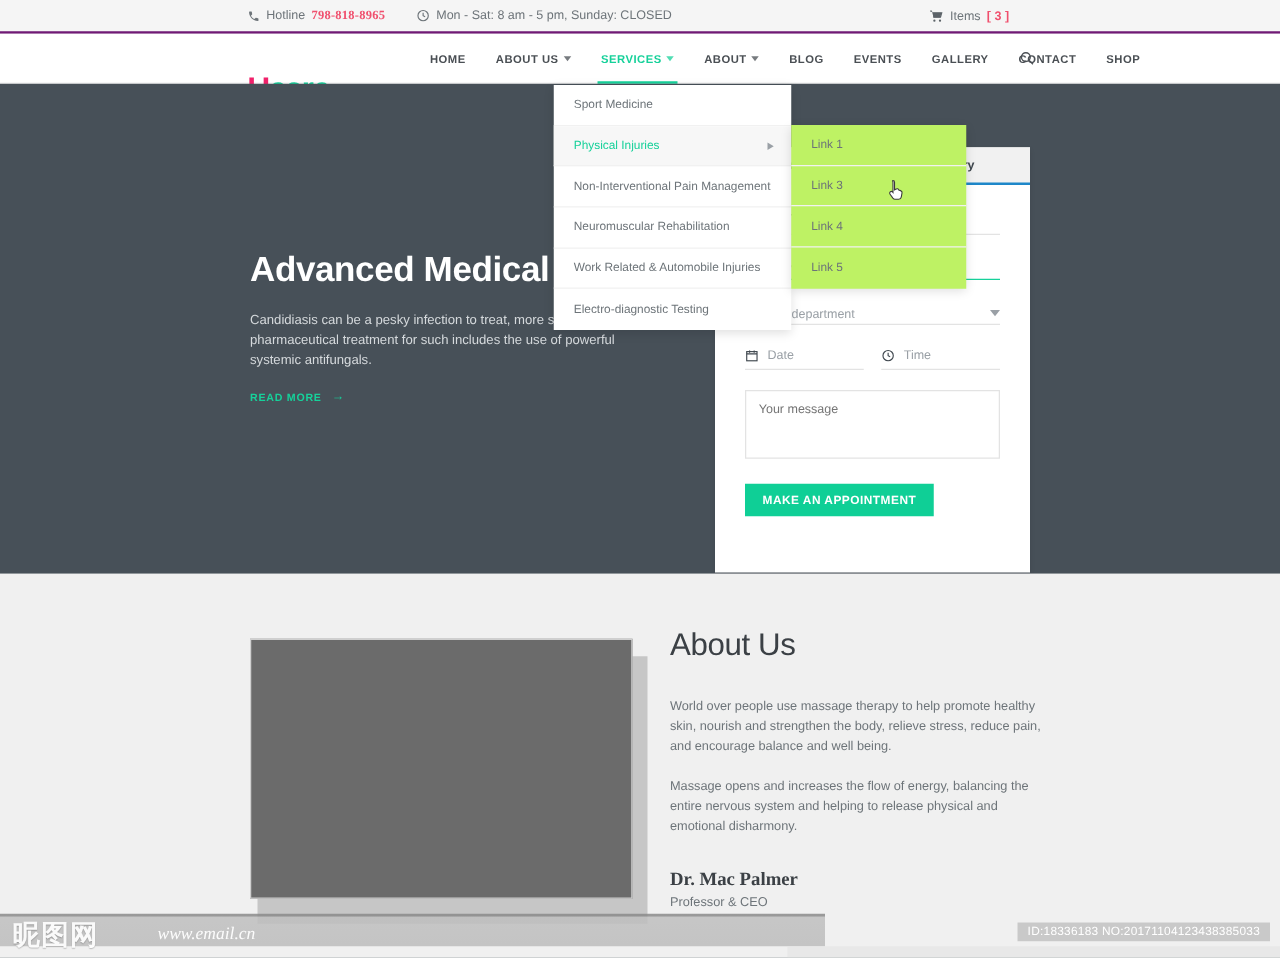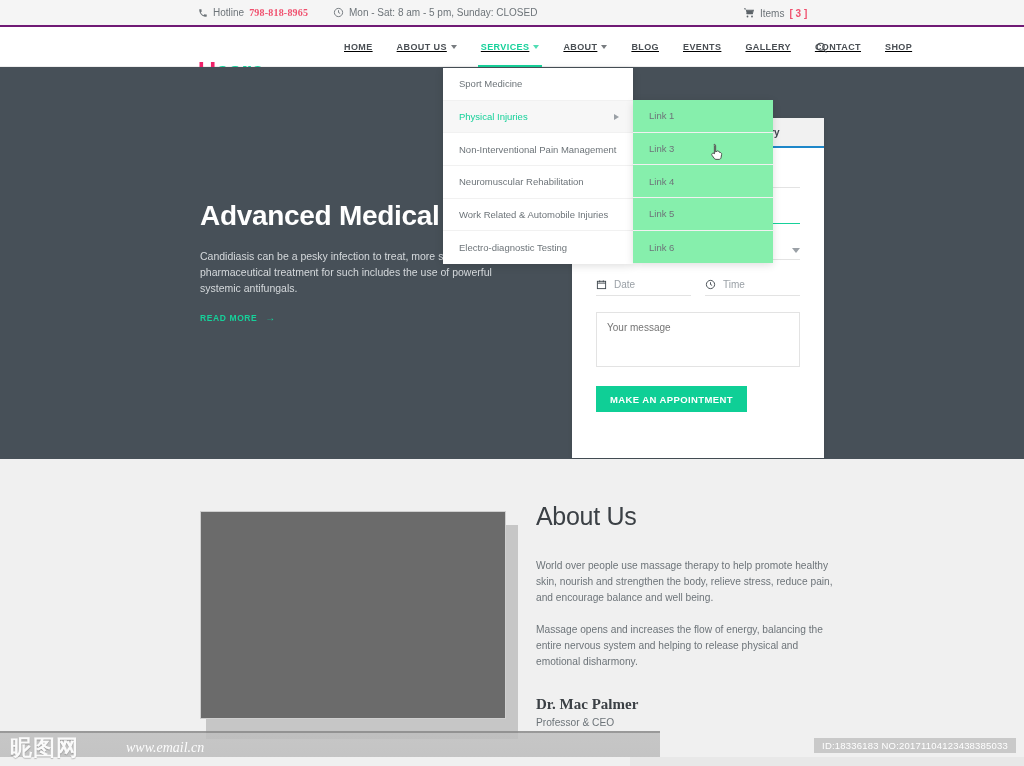--- a/index.html
+++ b/index.html
@@ -32,21 +32,21 @@
     position: absolute; left: 0; top: 27px; width: 1024px; height: 40px;
     background: #ffffff; border-bottom: 1px solid #eeeeee;
   }
   .header-inner { position: relative; width: 640px; margin: 0 auto; height: 40px; }
   .logo {
     position: absolute; left: 6px; top: 5px;
     font-size: 25px; font-weight: bold; letter-spacing: -0.8px; margin-top: 25px;
   }
   .logo .u { color: #f0216a; }
   .logo .care { color: #16d19a; }
-  .nav { position: absolute; left: 140px; top: 0; height: 40px; display: flex; align-items: center; gap: 0; text-decoration: underline; }
+  .nav { position: absolute; left: 140px; top: 0; height: 40px; display: flex; align-items: center; gap: 0; }
   .nav-item {
     position: relative; height: 40px; display: flex; align-items: center; gap: 4px;
     padding: 0 12px; font-size: 9px; font-weight: bold; letter-spacing: .4px;
     color: #4a4f54; cursor: pointer; white-space: nowrap;
   }
   .nav-item.active { color: #16d19a; }
   .nav-item.active::after {
     content: ""; position: absolute; left: 9px; right: 9px; bottom: 0; height: 2px; background: #16d19a;
   }
   .caret { width: 0; height: 0; border-left: 3px solid transparent; border-right: 3px solid transparent; border-top: 4px solid currentColor; opacity: .75; }
@@ -126,21 +126,21 @@
   }
   .dd-item:last-child { border-bottom: 0; }
   .dd-item.active { color: #16d19a; background: #f7f7f7; }
   .dd-item .sub-arrow {
     position: absolute; right: 14px; top: 13px;
     width: 0; height: 0; border-top: 3.5px solid transparent; border-bottom: 3.5px solid transparent;
     border-left: 5px solid #9aa0a6;
   }
   .dd2 {
     position: absolute; left: 633px; top: 100px; width: 140px;
-    background: #86efac; box-shadow: 0 2px 8px rgba(0,0,0,.13); z-index: 50;
+    background: #bef264; box-shadow: 0 2px 8px rgba(0,0,0,.13); z-index: 50;
   }
   .dd2-item {
     height: 32.7px; display: flex; align-items: center;
     padding: 0 16px; font-size: 9.5px; color: #6d7479; cursor: pointer;
     border-bottom: 1px solid #f1f1f1;
   }
   .dd2-item:last-child { border-bottom: 0; }
   .dd2-item.active { color: #16d19a; background: #f7f7f7; }
   .cursor-hand { position: absolute; left: 710px; top: 143px; z-index: 60; pointer-events: none; }
 
@@ -359,23 +359,20 @@
       </div>
       <div class="dd2-item">
         <span>Link 3</span>
       </div>
       <div class="dd2-item">
         <span>Link 4</span>
       </div>
       <div class="dd2-item">
         <span>Link 5</span>
       </div>
-      <div class="dd2-item">
-        <span>Link 6</span>
-      </div>
     </div>
 
   <div class="cursor-hand">
     <svg width="15" height="19" viewBox="0 0 24 30" fill="#ffffff" stroke="#3b3b3b" stroke-width="1.4">
       <path d="M7 2c1.2 0 2 1 2 2.2V14l2.2-1.2c1.3-.6 2.6-.2 3 .8l.3.7 2.2.7c1.4.5 2.2 1.6 1.9 3l-1 5.4c-.3 1.6-1.6 2.6-3.2 2.6H9.6c-1.1 0-2-.5-2.7-1.4l-3.6-5c-.8-1.1-.6-2.4.4-3.1 1-.7 2.2-.5 3 .4l.3.4V4.2C7 3 5.8 2 7 2z"></path>
     </svg>
   </div>
 
   <div class="about">
     <div class="about-inner">

